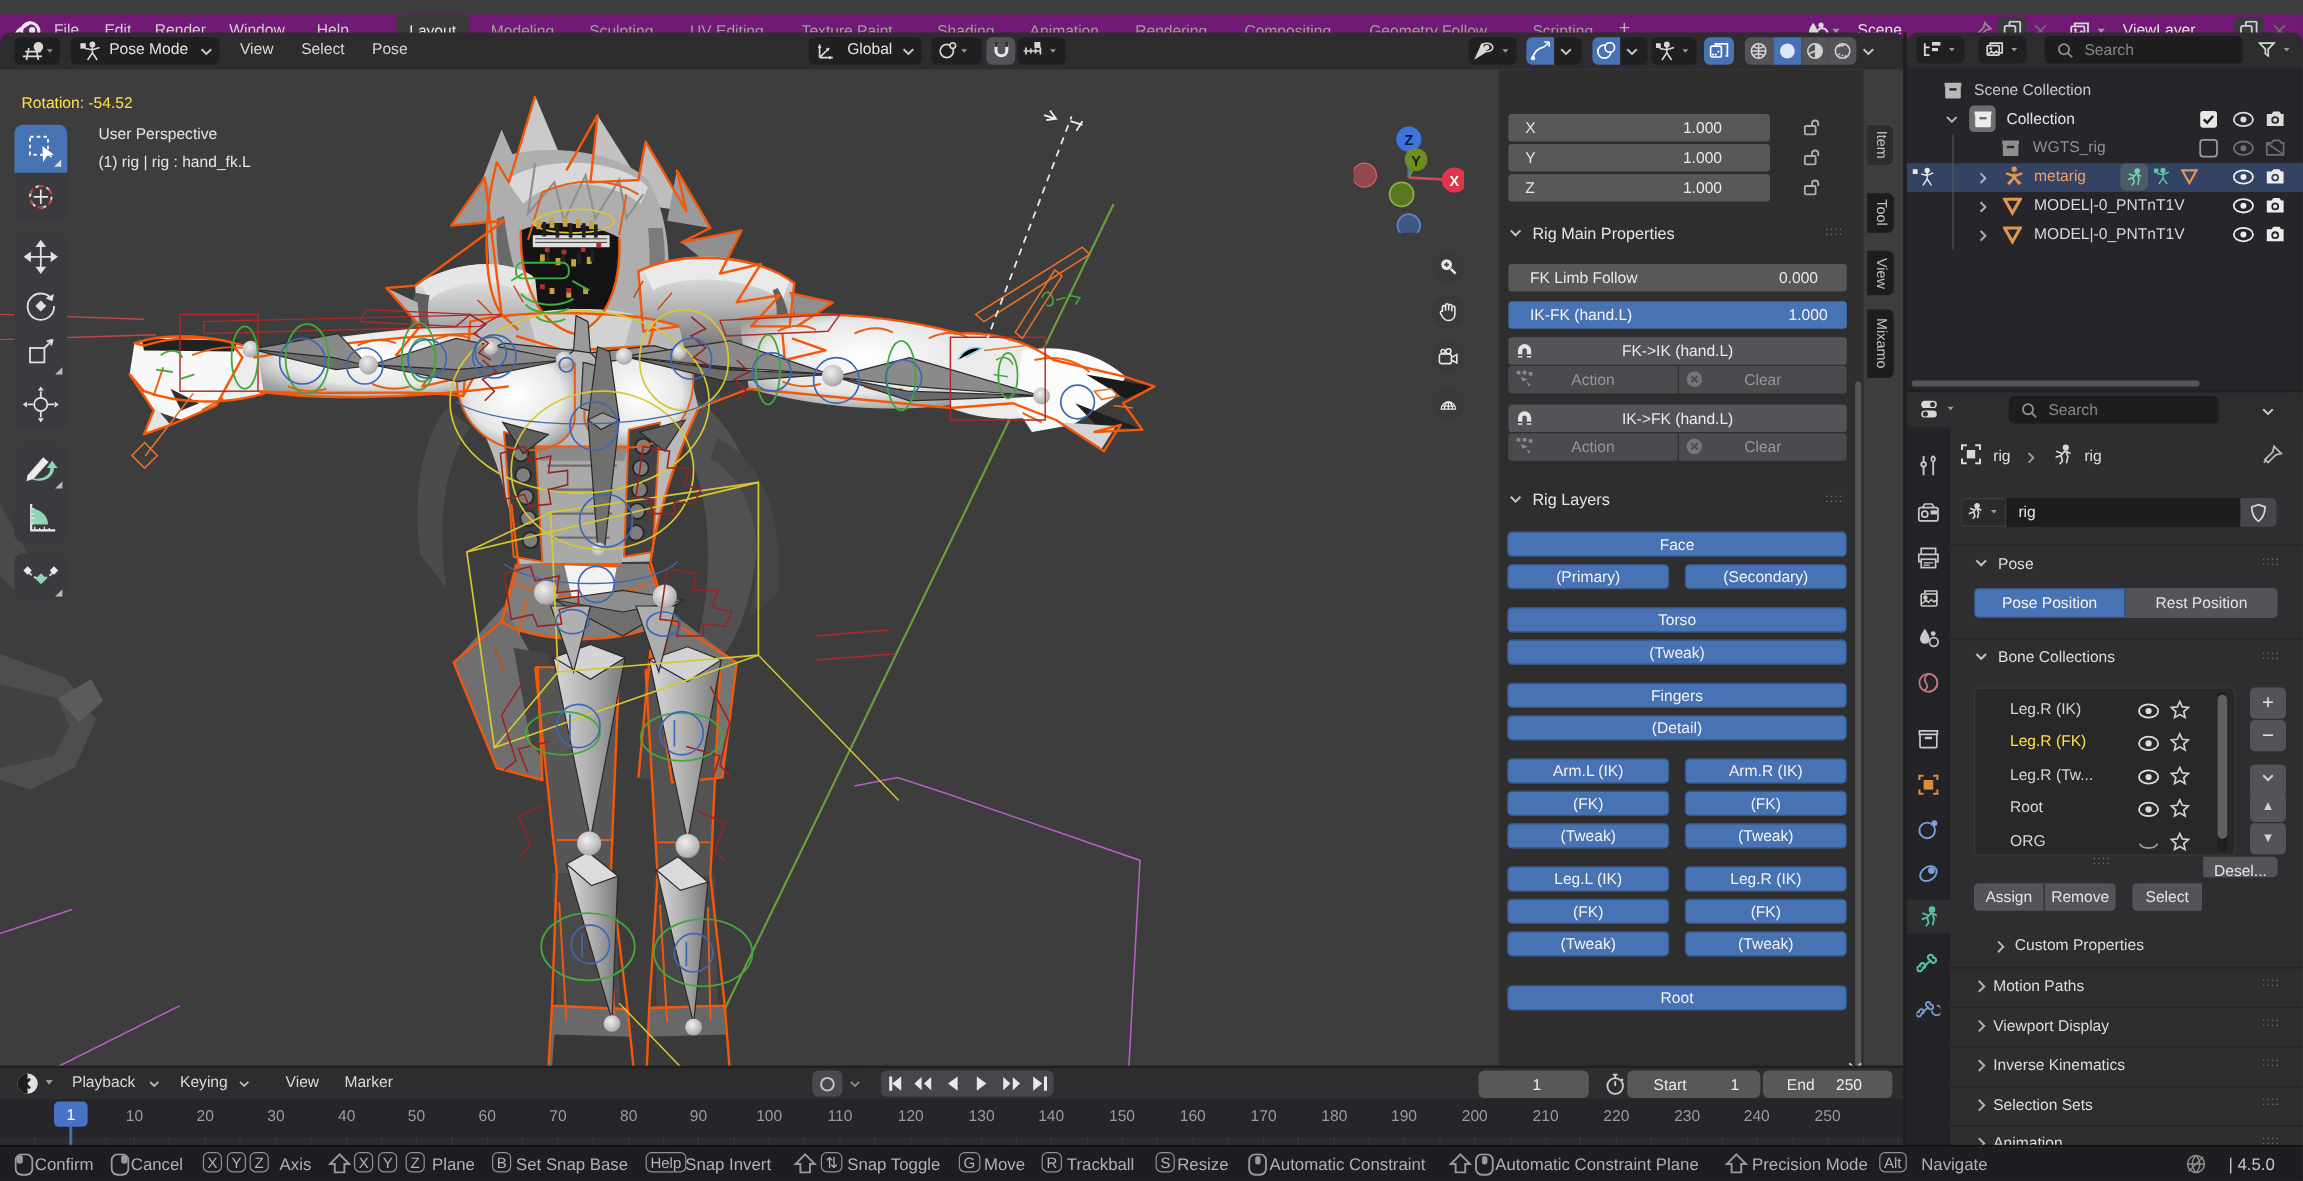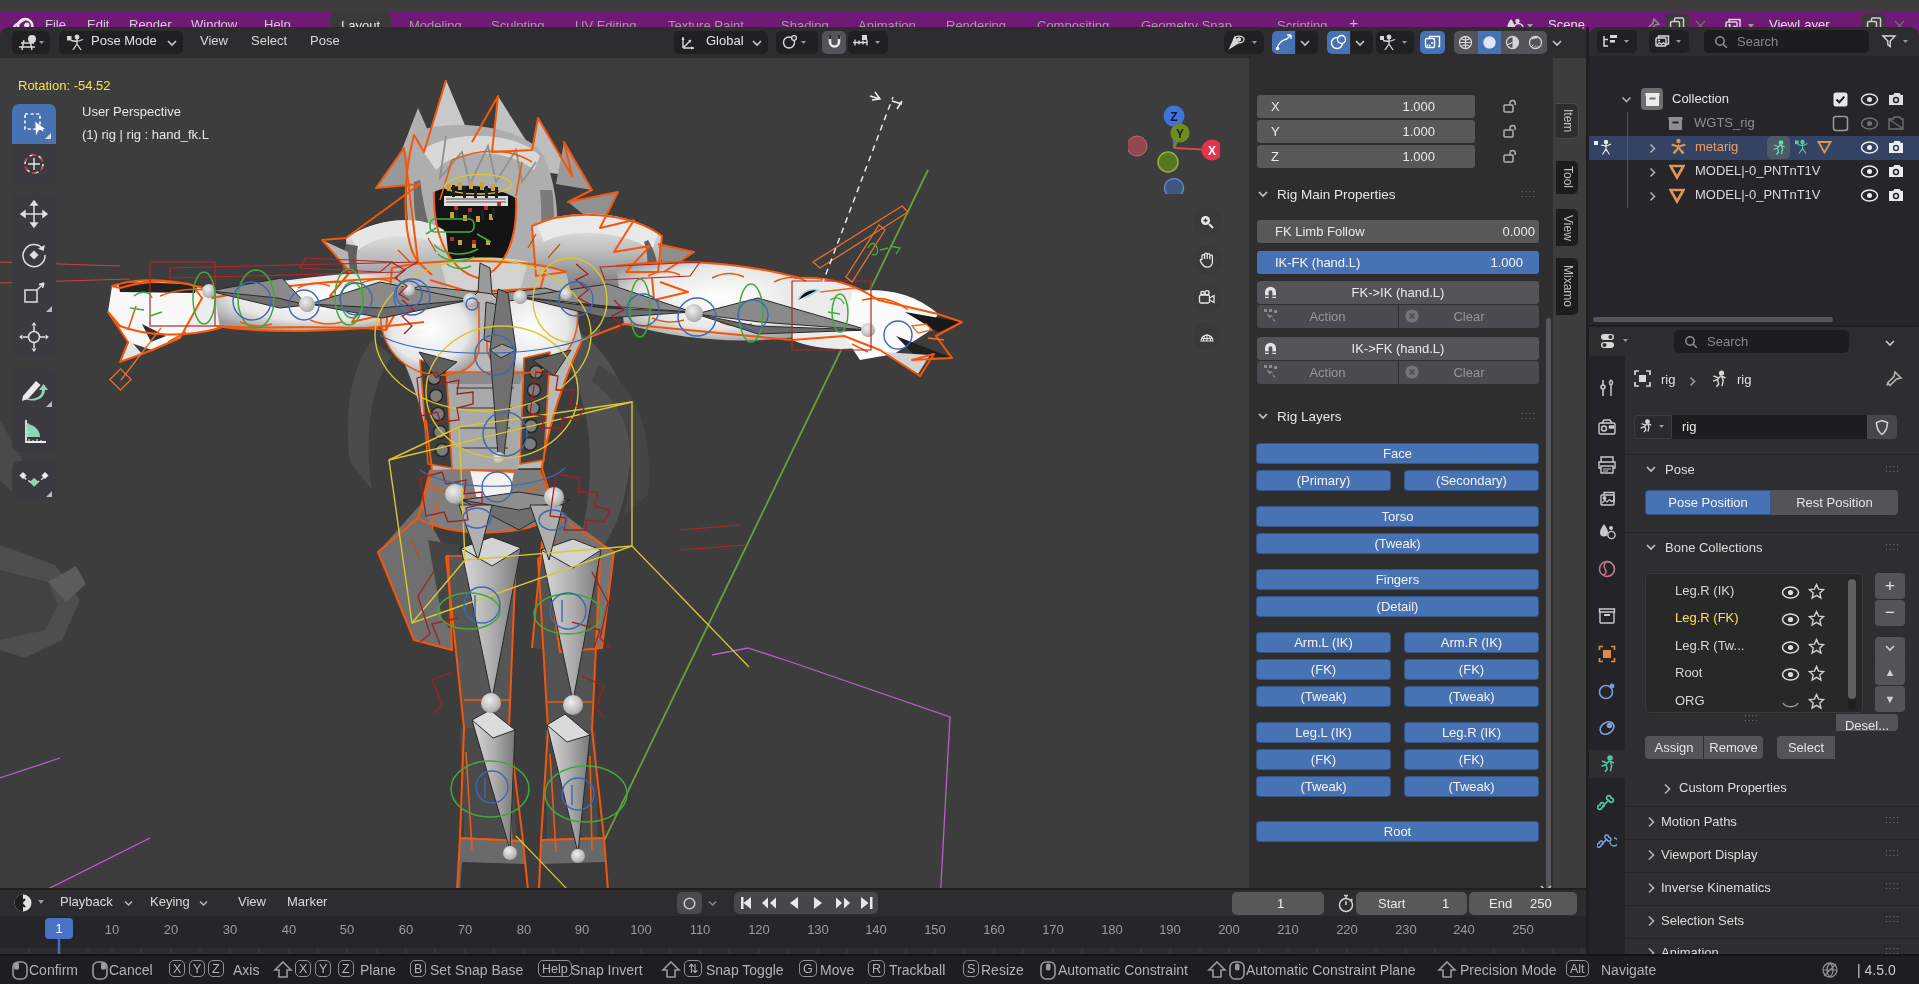--- a/index.html
+++ b/index.html
@@ -48,21 +48,21 @@
   <span class="menu" style="left:264px">Help</span>
   <span class="wtab active" style="left:330px">Layout</span>
   <span class="wtab" style="left:398px">Modeling</span>
   <span class="wtab" style="left:480px">Sculpting</span>
   <span class="wtab" style="left:564px">UV Editing</span>
   <span class="wtab" style="left:657px">Texture Paint</span>
   <span class="wtab" style="left:770px">Shading</span>
   <span class="wtab" style="left:847px">Animation</span>
   <span class="wtab" style="left:935px">Rendering</span>
   <span class="wtab" style="left:1026px">Compositing</span>
-  <span class="wtab" style="left:1130px">Geometry Snap</span>
+  <span class="wtab" style="left:1130px">Geometry Follow</span>
   <span class="wtab" style="left:1266px">Scripting</span>
   <span class="menu" style="left:1349px;top:3px;font-size:16px;color:#b5b5b5">+</span>
 
   <svg class="abs" style="left:1504px;top:5px" width="30" height="17" viewBox="0 0 30 17">
     <path d="M7,2 C9.5,5.5 10.5,7.5 10.5,9.5 a3.5,3.5 0 0 1 -7,0 C3.5,7.5 4.5,5.5 7,2z" fill="#d8d8d8"></path>
     <circle cx="13.5" cy="4" r="2.2" fill="#d8d8d8"></circle>
     <circle cx="14.5" cy="11" r="4.5" fill="none" stroke="#d8d8d8" stroke-width="1.6"></circle>
     <path d="M23,7 l6,0 l-3,4 z" fill="#9a9a9a"></path>
   </svg>
   <span class="menu" style="left:1548px;color:#e0e0e0">Scene</span>
@@ -788,21 +788,21 @@
       </svg>
   <svg class="abs" style="left:252px;top:90px" width="17" height="17" viewBox="0 0 17 17">
         <rect x="3" y="7" width="9" height="7" rx="1" fill="none" stroke="#b0b0b0" stroke-width="1.5"></rect>
         <path d="M9,7 v-2 a2.6,2.6 0 0 1 5.2,0 v2" fill="none" stroke="#b0b0b0" stroke-width="1.5"></path>
       </svg>
   <svg class="abs" style="left:8px;top:132px" width="12" height="9" viewBox="0 0 12 9">
         <path d="M2,2 l4,4 4,-4" stroke="#c3c3c3" stroke-width="1.7" fill="none"></path>
       </svg>
   <span class="abs" style="left:28px;top:129px;color:#e6e6e6;font-size:13.5px">Rig Main Properties</span>
   <span class="grip" style="left:272px;top:130px">::::</span>
-  <div class="nfield" style="left:8px;top:162px;width:282px"><span style="margin-left:18px">FK Limb Follow</span><span style="float:right;margin-right:4px">0.000</span></div>
+  <div class="nfield" style="left:8px;top:162px;width:282px"><span style="margin-left:18px">FK Limb Follow</span><span style="float:right;margin-right:24px">0.000</span></div>
   <div class="nfield" style="left:8px;top:193px;width:282px;background:#4772b3;color:#f4f4f4"><span style="margin-left:18px">IK-FK (hand.L)</span><span style="float:right;margin-right:16px">1.000</span></div>
   <div class="nfield" style="left:8px;top:223px;width:282px;background:#545458;text-align:center">FK-&gt;IK (hand.L)</div>
   <svg class="abs" style="left:12px;top:226px" width="19" height="19" viewBox="0 0 19 19">
         <path d="M4,8.2 a5.5,5.5 0 0 1 11,0 V14 h-3.6 V8.2 a1.9,1.9 0 0 0 -3.8,0 V14 H4 z" fill="#e4e4e4"></path>
         <rect x="4" y="11.4" width="3.6" height="1.3" fill="#3c3c3c"></rect>
         <rect x="11.4" y="11.4" width="3.6" height="1.3" fill="#3c3c3c"></rect>
       </svg>
   <div class="nfield" style="left:8px;top:247px;width:141px;background:#4b4b4f;color:#969696;text-align:center;border-radius:3px 0 0 3px">Action</div>
   <div class="nfield" style="left:150px;top:247px;width:140px;background:#4b4b4f;color:#969696;text-align:center;border-radius:0 3px 3px 0">Clear</div>
   <svg class="abs" style="left:14px;top:250px" width="16" height="16" viewBox="0 0 16 16">
@@ -869,20 +869,27 @@
 <div class="vtab" style="top:102px;height:35px">Tool</div>
 <div class="vtab" style="top:150px;height:39px">View</div>
 <div class="vtab" style="top:199px;height:59px">Mixamo</div>
 <svg class="abs" style="left:1539px;top:826px" width="14" height="14" viewBox="0 0 14 14">
       <path d="M2,2 l10,10 M12,2 l-10,10" stroke="#c9c9c9" stroke-width="1.6"></path>
     </svg>
 </div>
 
 <div id="outliner">
 
+  <div class="abs" style="left:0;top:8px;width:330px;height:24px">
+    <svg class="abs" style="left:30px;top:3px" width="17" height="17" viewBox="0 0 17 17">
+        <path d="M2,5 h13 v9 a1,1 0 0 1 -1,1 h-11 a1,1 0 0 1 -1,-1 z M1.5,2 h14 v3 h-14 z" fill="#b8b8b8"></path>
+        <rect x="5.5" y="6.5" width="6" height="2" fill="#26262a"></rect>
+      </svg>
+    <span class="abs" style="left:56px;top:3px">Scene Collection</span>
+  </div>
   <div class="abs" style="left:0;top:32px;width:330px;height:24px">
     <svg class="abs" style="left:32px;top:8px" width="11" height="8" viewBox="0 0 11 8">
         <path d="M1.5,1.5 l4,4 4,-4" stroke="#b0b0b0" stroke-width="1.6" fill="none"></path>
       </svg>
     <div class="abs" style="left:52px;top:0px;width:22px;height:22px;background:#6e6e6e;border-radius:4px"></div>
     <svg class="abs" style="left:55px;top:3px" width="17" height="17" viewBox="0 0 17 17">
         <path d="M2,5 h13 v9 a1,1 0 0 1 -1,1 h-11 a1,1 0 0 1 -1,-1 z M1.5,2 h14 v3 h-14 z" fill="#ececec"></path>
         <rect x="5.5" y="6.5" width="6" height="2" fill="#6e6e6e"></rect>
       </svg>
     <span class="abs" style="left:83px;top:3px;color:#e4e4e4">Collection</span>

